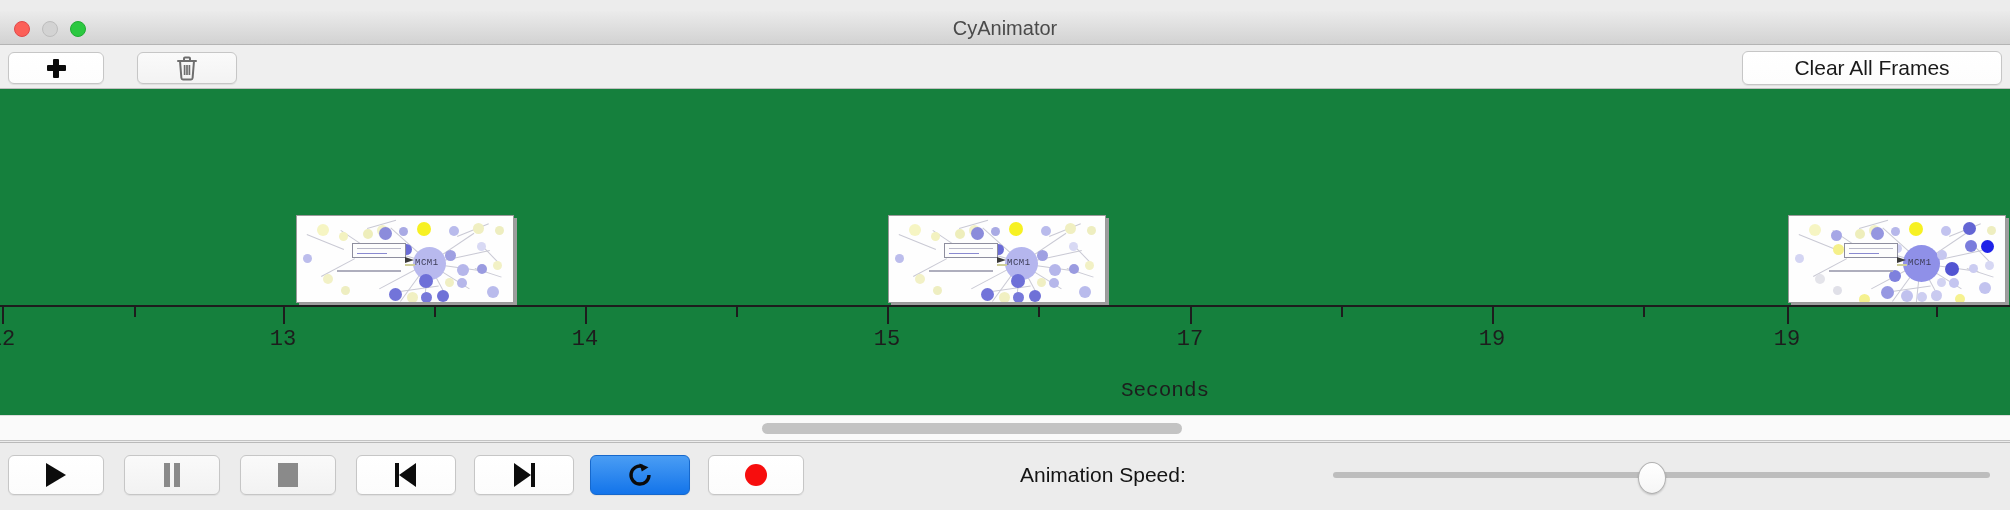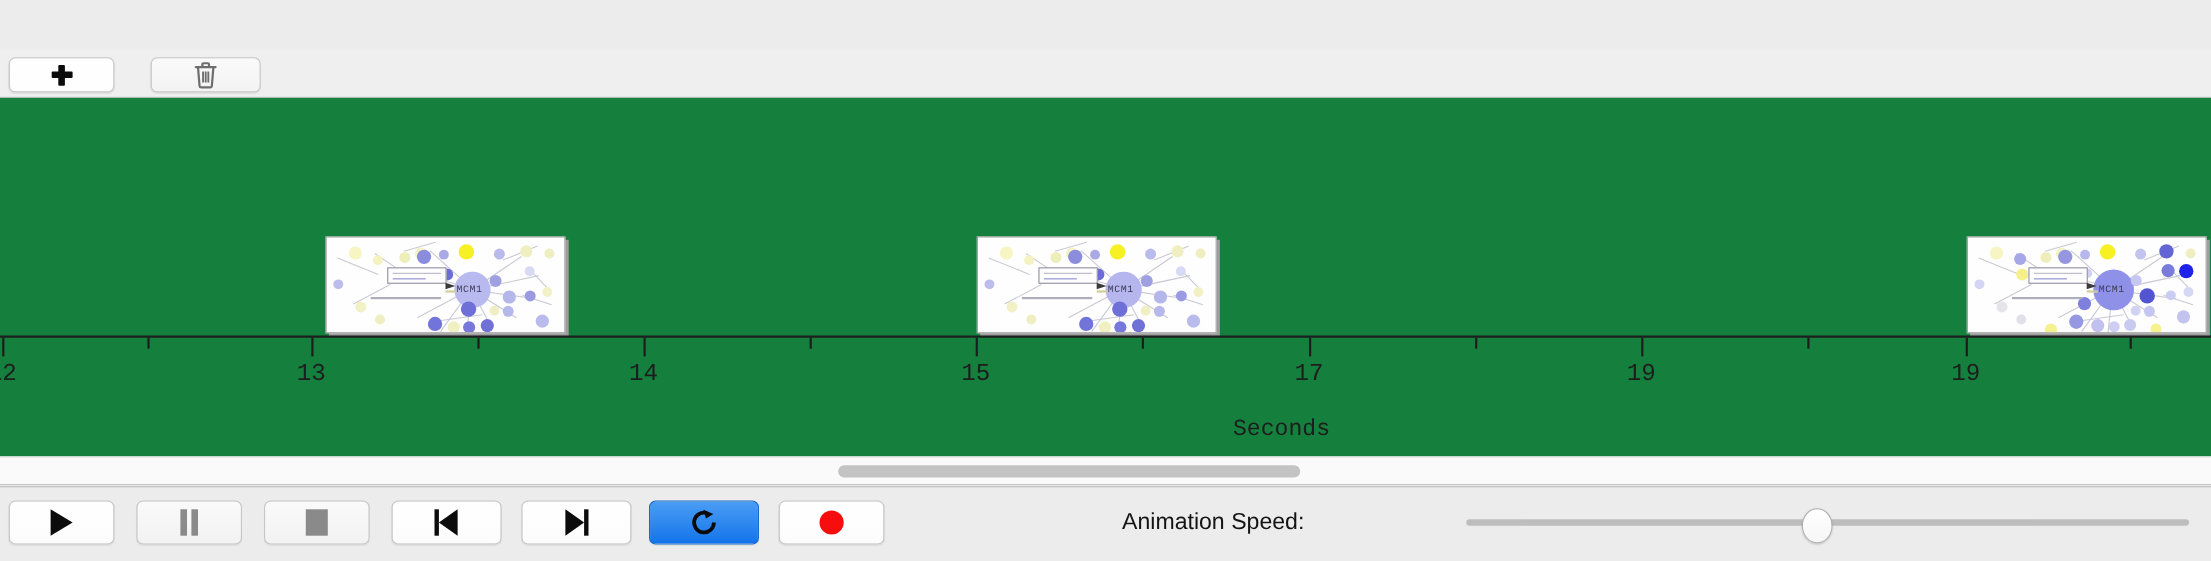--- a/index.html
+++ b/index.html
@@ -366,32 +366,41 @@
     box-shadow: 0 1px 2px rgba(0,0,0,0.18);
     cursor: default;
   }
 </style>
 </head>
 <body>
 
 <div class="app">
 
 
+  <div class="titlebar">
+    <div class="traffic tl-close"></div>
+    <div class="traffic tl-min"></div>
+    <div class="traffic tl-zoom"></div>
+    <div class="window-title">CyAnimator</div>
+  </div>
 
   <div class="toolbar">
     <div class="btn btn-add">
       <span class="plus-icon"></span>
     </div>
     <div class="btn btn-del dim">
       <svg width="24" height="26" viewBox="0 0 24 26">
         <path d="M3 6 H21" stroke="#6e6e6e" stroke-width="2" fill="none" stroke-linecap="round"></path>
         <path d="M9 6 V3.5 A1 1 0 0 1 10 2.5 H14 A1 1 0 0 1 15 3.5 V6" stroke="#6e6e6e" stroke-width="2" fill="none"></path>
         <path d="M5 6 L6.4 23 A1.6 1.6 0 0 0 8 24.4 H16 A1.6 1.6 0 0 0 17.6 23 L19 6" stroke="#6e6e6e" stroke-width="2" fill="none"></path>
         <path d="M9.6 10 V20 M12 10 V20 M14.4 10 V20" stroke="#6e6e6e" stroke-width="1.7" fill="none"></path>
       </svg>
+    </div>
+    <div class="btn btn-clear">
+      <span class="btn-clear-label">Clear All Frames</span>
     </div>
   </div>
 
   <div class="timeline-panel">
 
     <div class="frames-layer">
 
       <div class="frame" style="left:296px; top:126px; width:218px; height:88px;">
         <div class="net">
 

